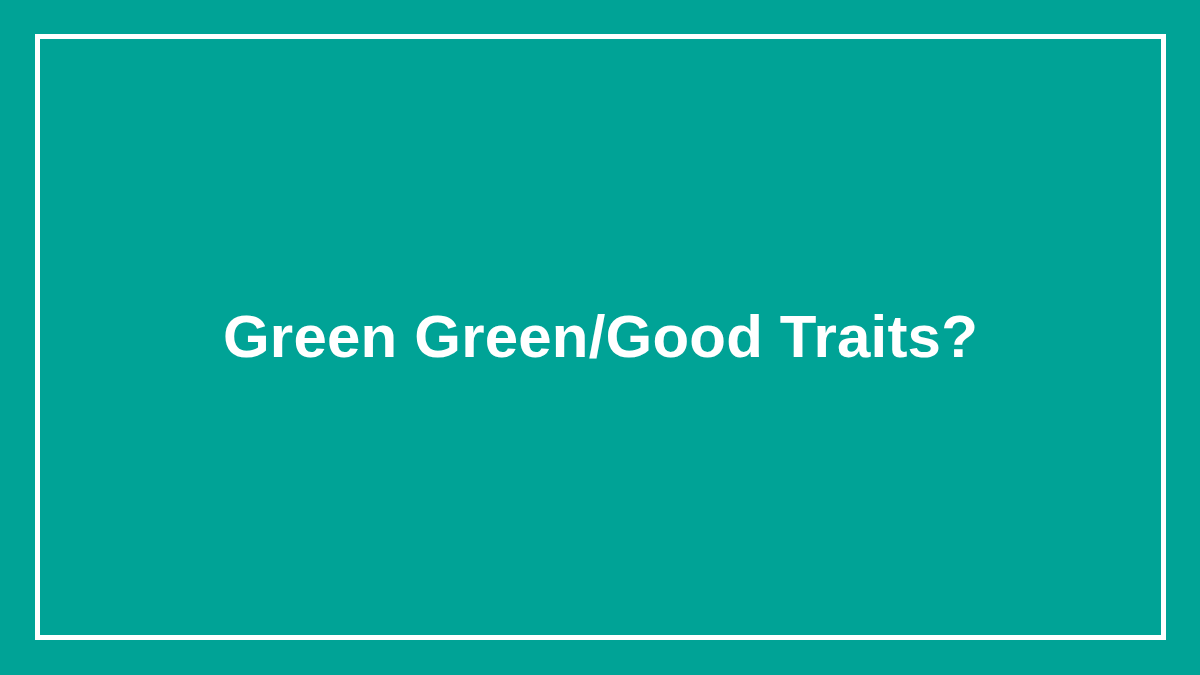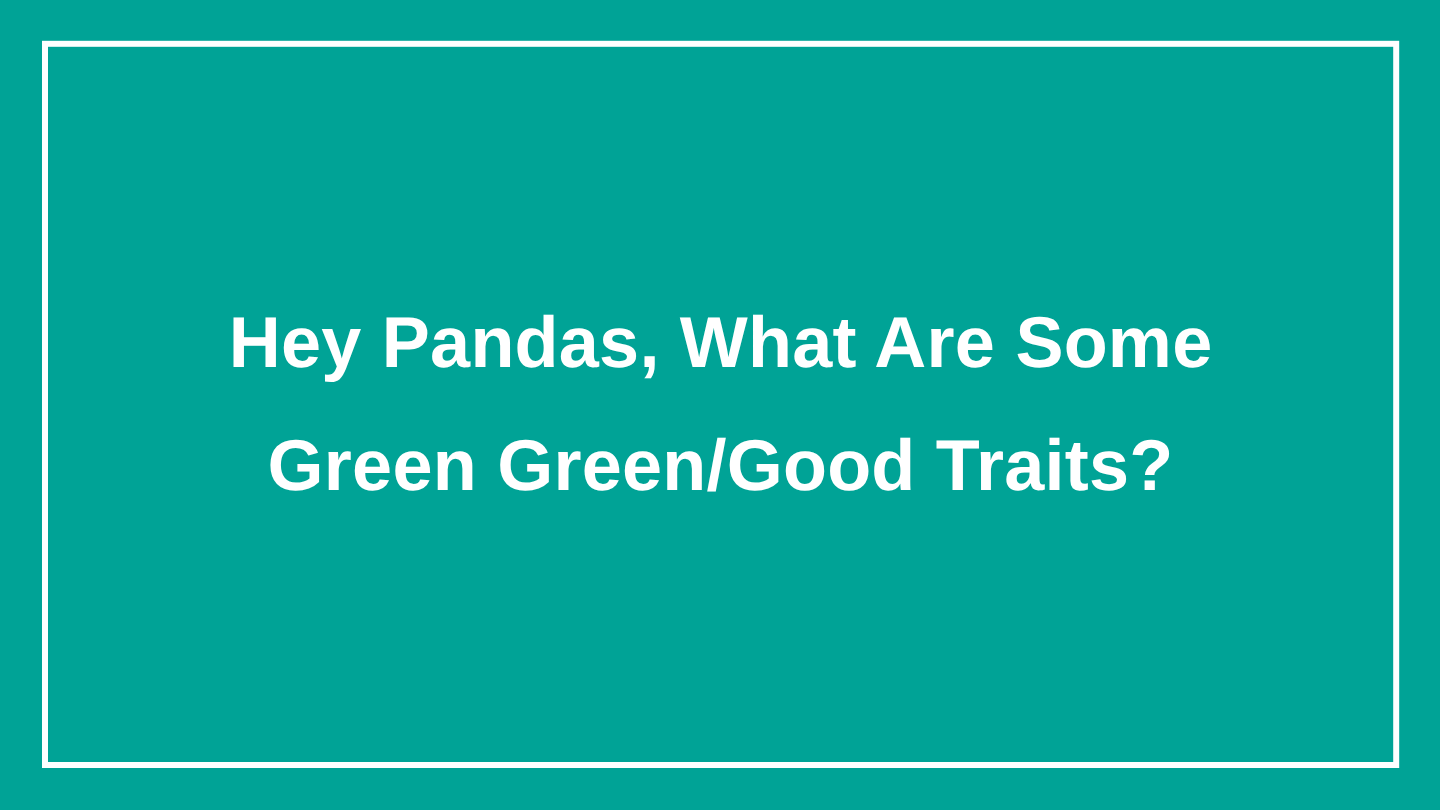--- a/index.html
+++ b/index.html
@@ -71,18 +71,17 @@
 </style>
 </head>
 <body>
 
 <div class="banner" style="background-color: rgb(0, 163, 150);">
 
   <div class="banner-frame" style="border-color: rgb(255, 255, 255); border-width: 5px;"></div>
 
   <div class="banner-content">
     <h1 class="headline" style="color: rgb(255, 255, 255);">
-      <span class="headline-line">Hey Pandas, What Are Some</span>
       <span class="headline-line">Green Green/Good Traits?</span>
     </h1>
   </div>
 
 </div>
 
 </body></html>

